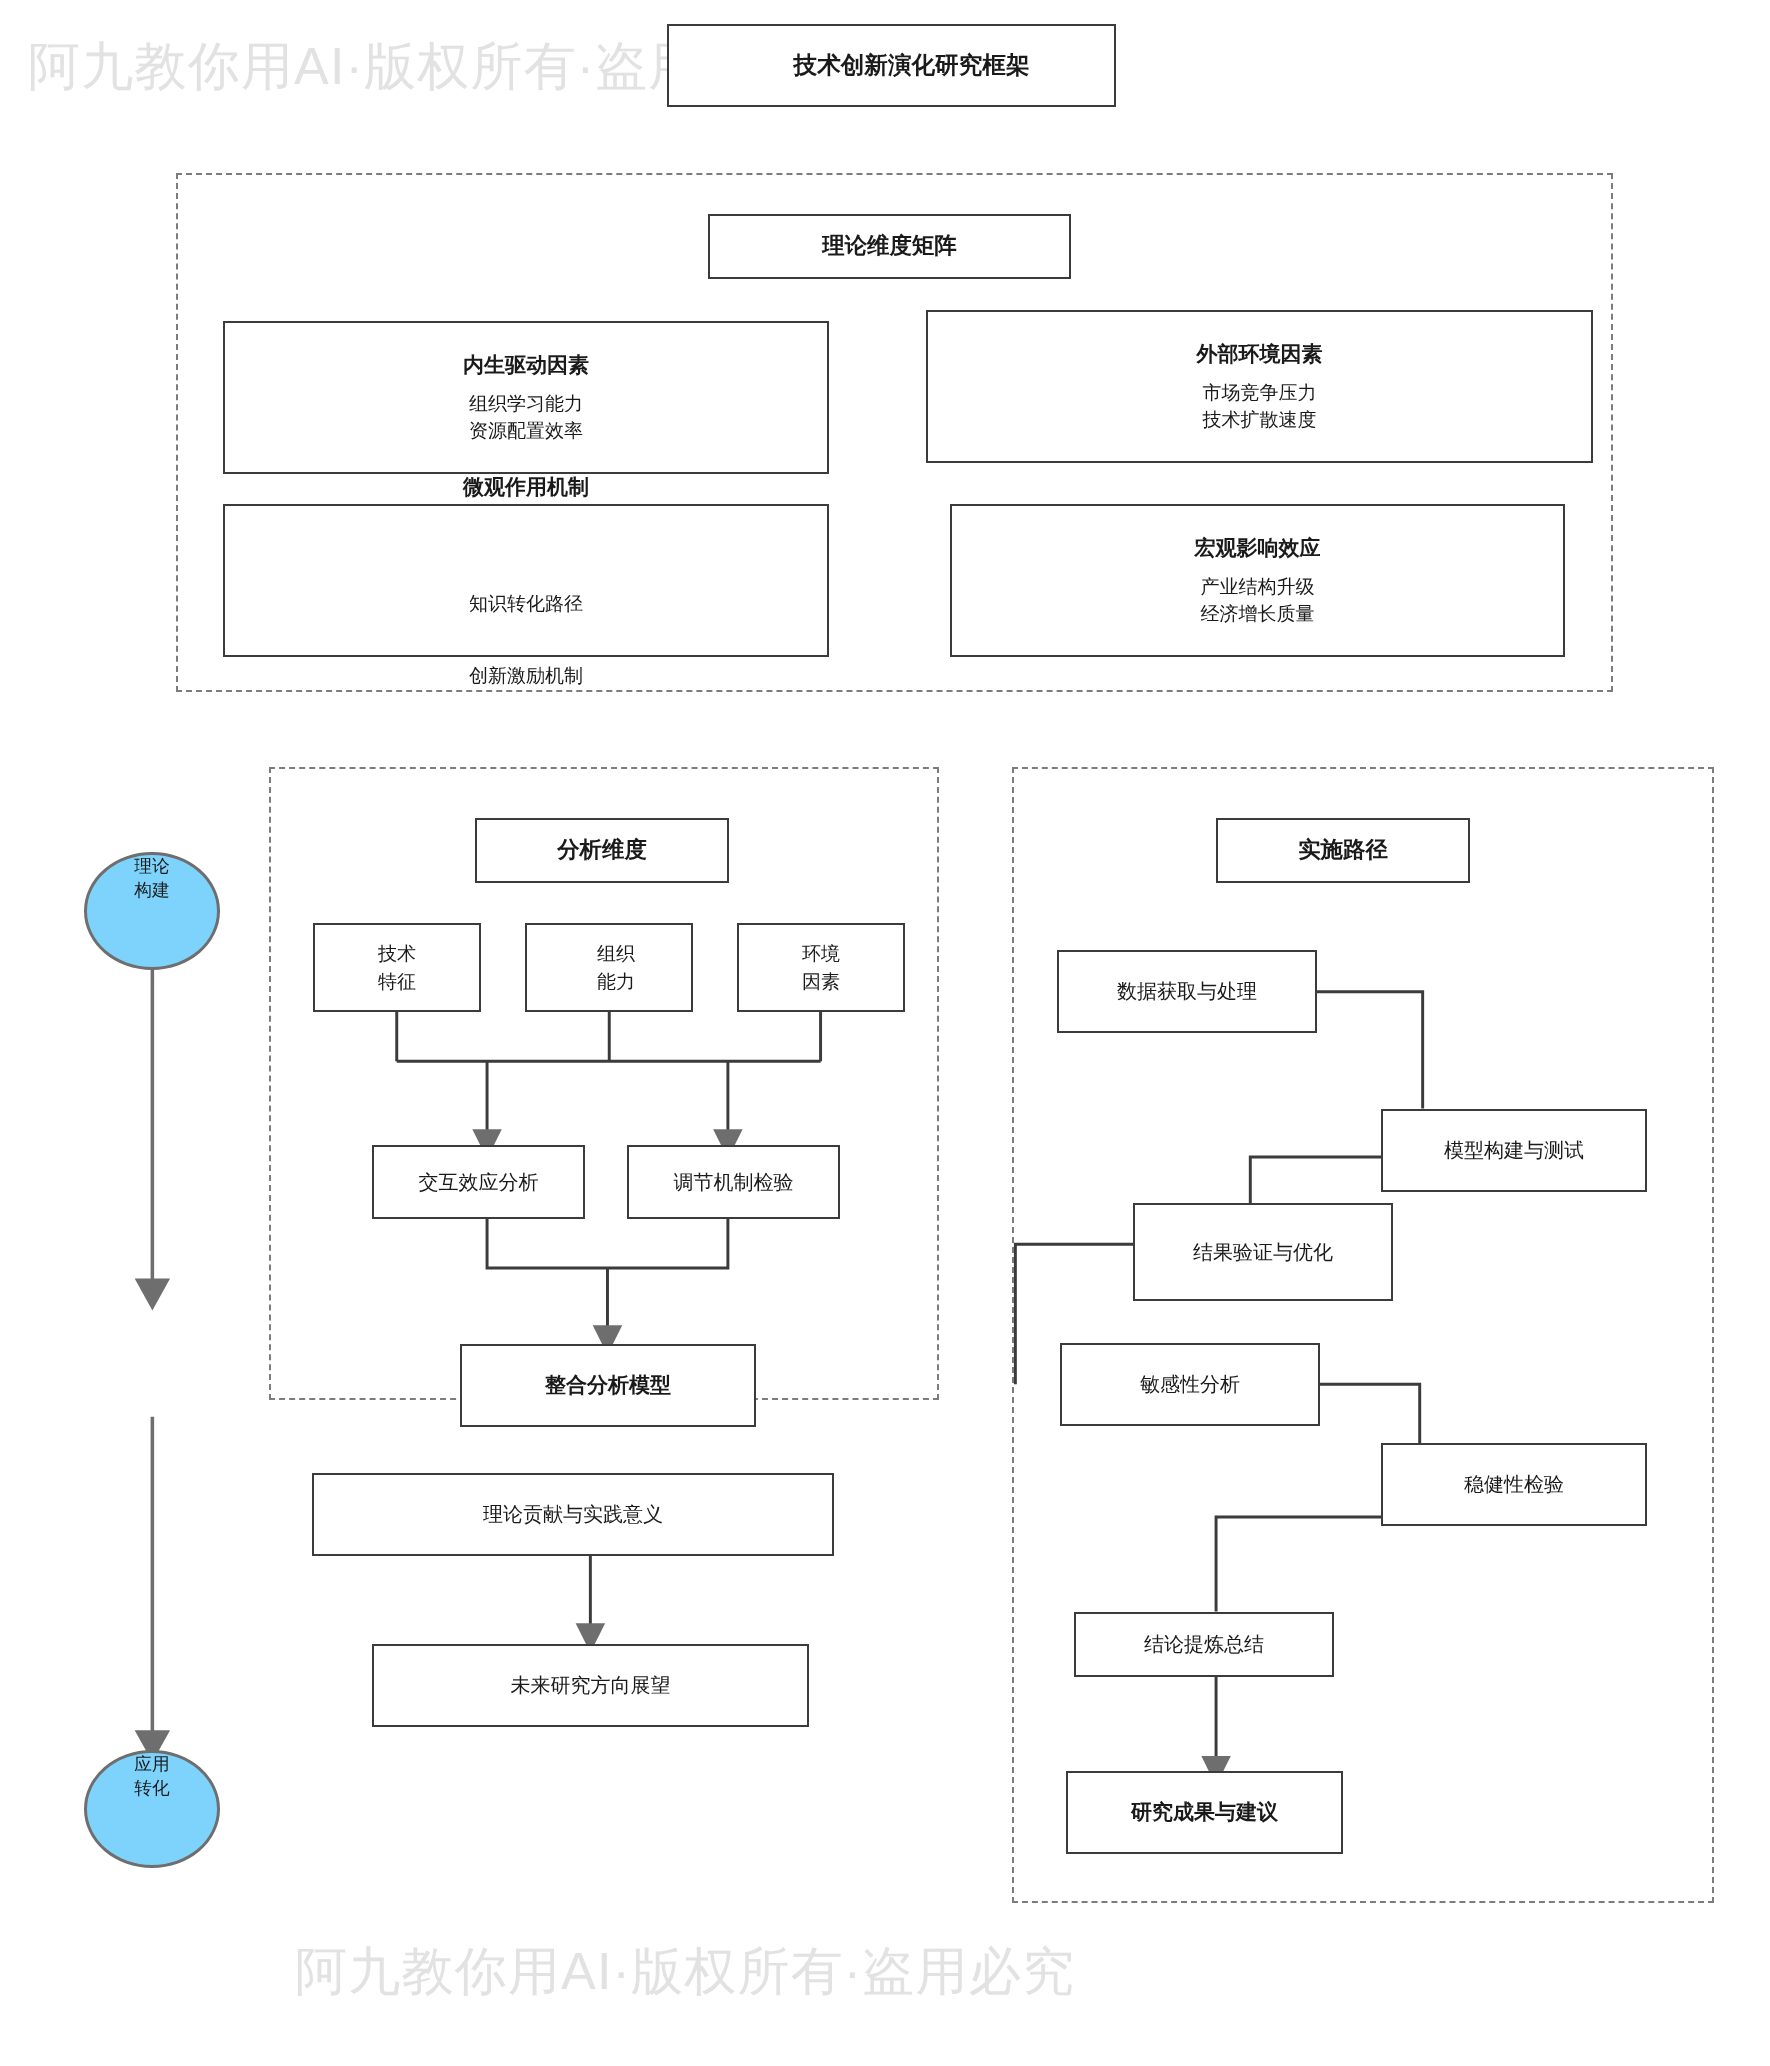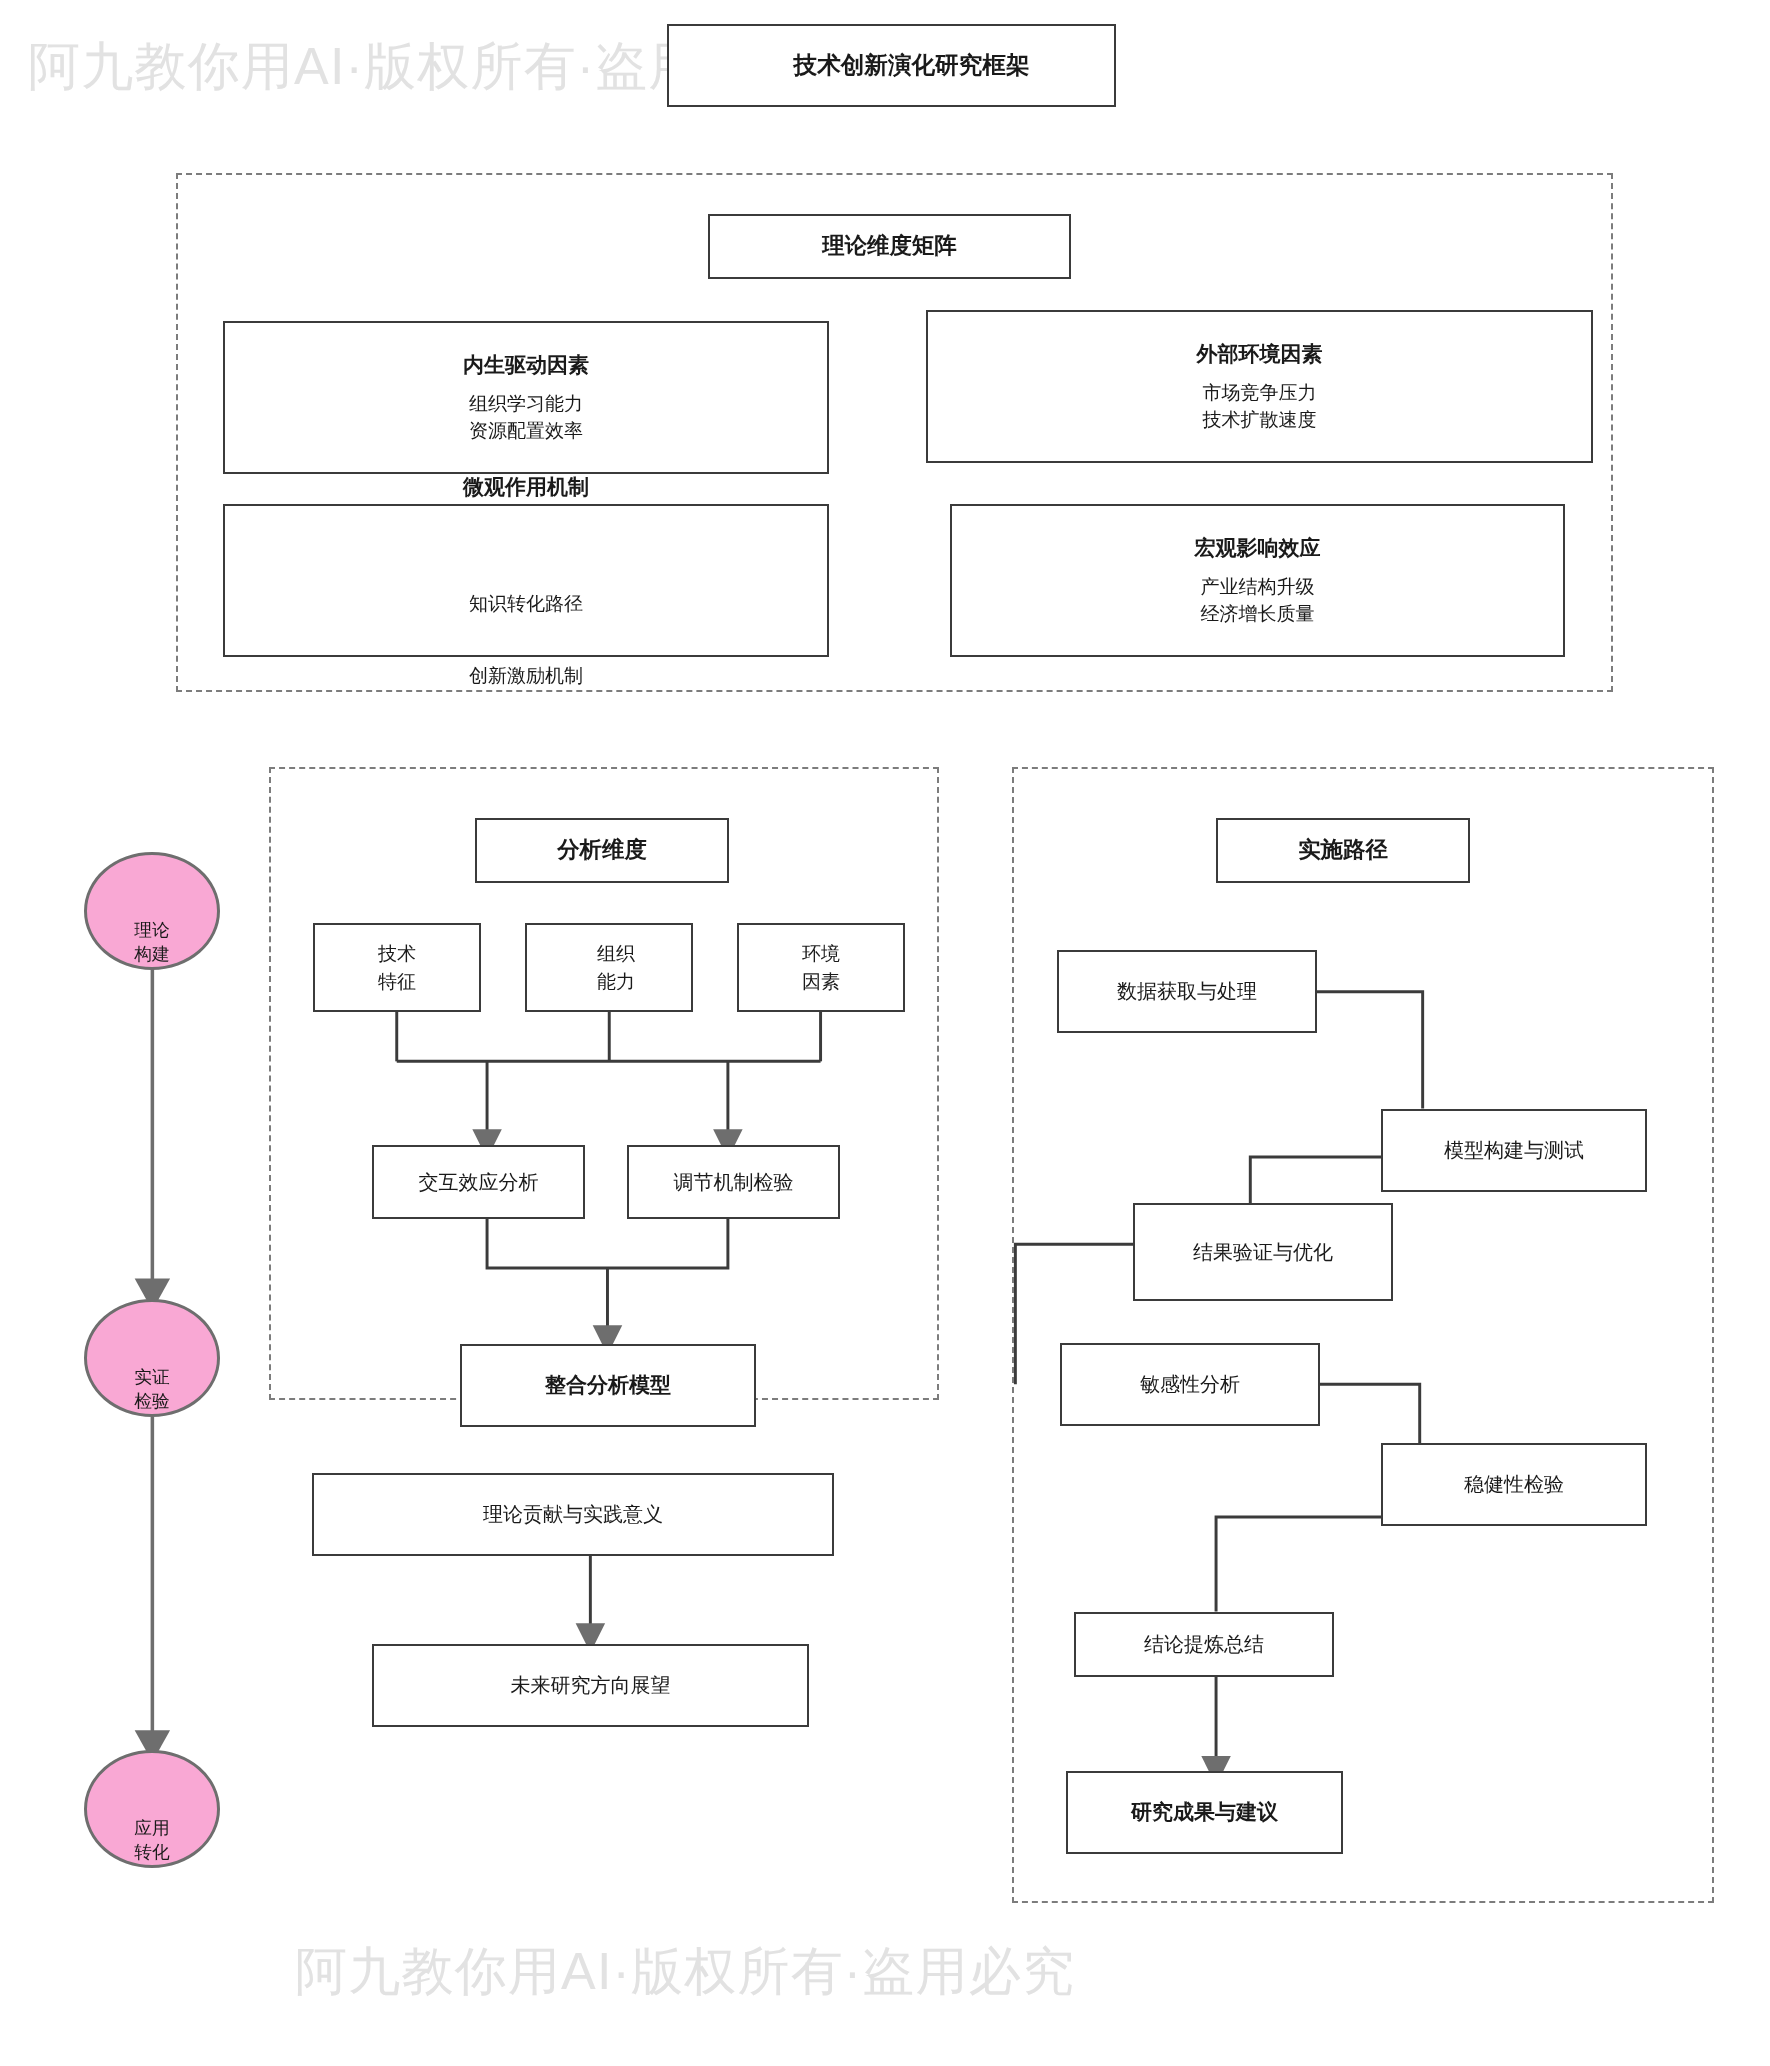--- a/index.html
+++ b/index.html
@@ -52,23 +52,23 @@
     position: absolute;
     box-sizing: border-box;
     border: 2.4px dashed #7c7c7c;
     background: transparent;
   }
   .ellipse {
     position: absolute;
     box-sizing: border-box;
     border: 3px solid #6e6e6e;
     border-radius: 50%;
-    background: #f9a8d4;
+    background: #7dd3fc;
     display: flex;
-    align-items: flex-end;
+    align-items: flex-start;
     justify-content: center;
     text-align: center;
     font-size: 17.7px;
     line-height: 1.35;
     color: #1a1a1a;
   }
   svg.links {
     position: absolute;
     left: 0; top: 0;
     width: 1771px; height: 2066px;
@@ -161,26 +161,20 @@
     <div class="sub fs32">经济增长质量</div>
   </div>
 
   <div class="ellipse" style="left:84px; top:852px; width:136px; height:118px;">
     <div>
       <div>理论</div>
       <div>构建</div>
     </div>
   </div>
 
-  <div class="ellipse" style="left:84px; top:1299px; width:136px; height:118px;">
-    <div>
-      <div>实证</div>
-      <div>检验</div>
-    </div>
-  </div>
 
   <div class="ellipse" style="left:84px; top:1750px; width:136px; height:118px;">
     <div>
       <div>应用</div>
       <div>转化</div>
     </div>
   </div>
 
   <div class="dash" style="left:269px; top:767px; width:670px; height:633px;"></div>
 

